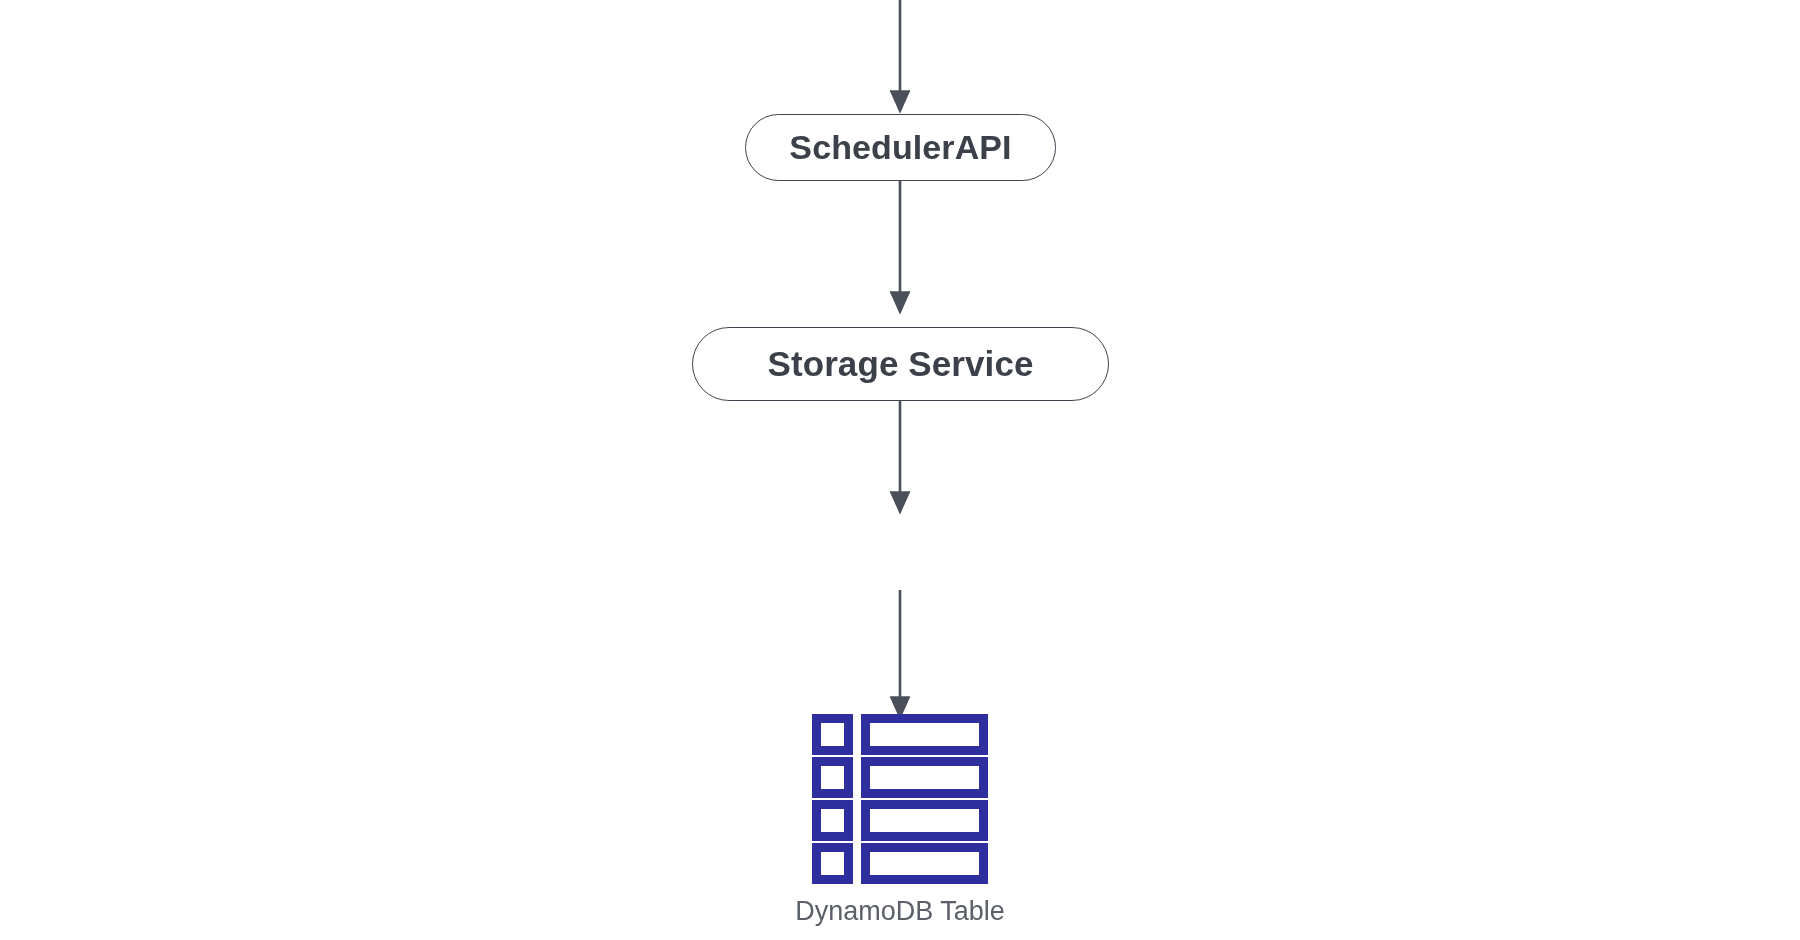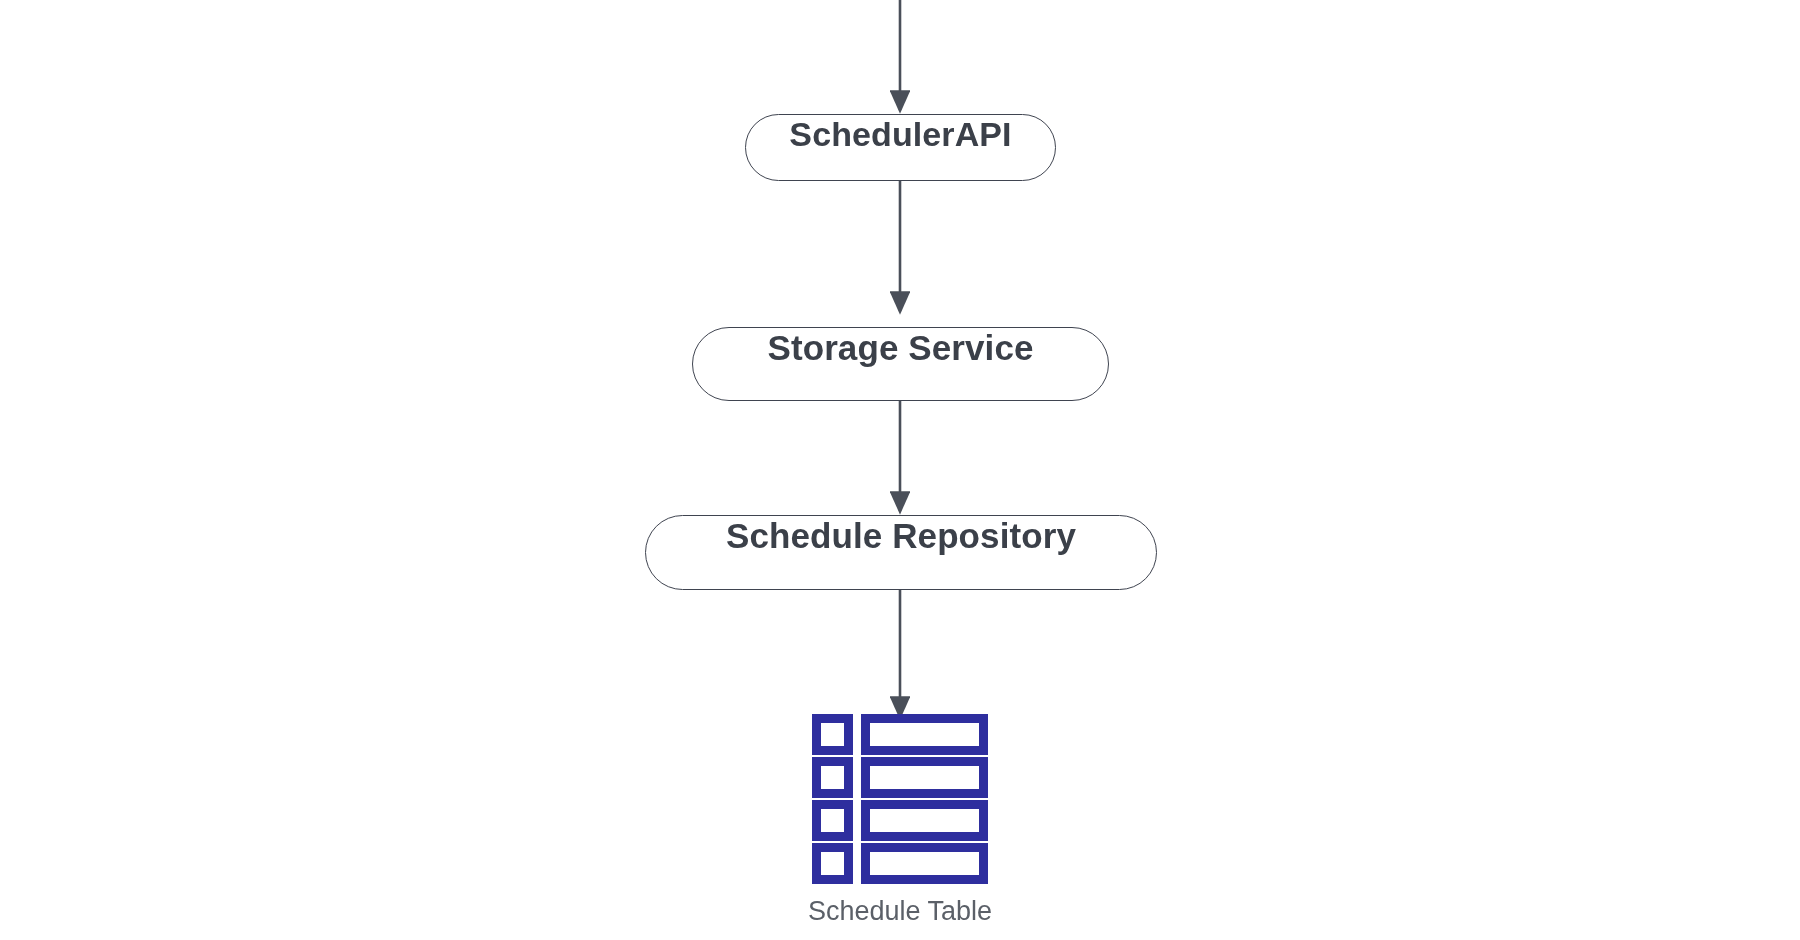--- a/index.html
+++ b/index.html
@@ -24,20 +24,21 @@
     left: 0;
     top: 0;
     width: 1800px;
     height: 940px;
     pointer-events: none;
   }
   .node {
     position: absolute;
     box-sizing: border-box;
     display: flex;
+    align-items: center;
     justify-content: center;
     background: #ffffff;
     border: 1.6px solid #3f4450;
     border-radius: 999px;
     color: #3b4049;
     font-weight: bold;
     letter-spacing: 0.1px;
     white-space: nowrap;
   }
   #node-scheduler-api {
@@ -129,39 +130,36 @@
   </svg>
 
   <div class="node" id="node-scheduler-api">
     <span>SchedulerAPI</span>
   </div>
 
   <div class="node" id="node-storage-service">
     <span>Storage Service</span>
   </div>
 
-  <div class="node" id="node-schedule-repository">
-    <span>Schedule Repository</span>
-  </div>
 
   <div id="node-dynamodb-table">
     <div class="dynamo-icon">
       <div class="dynamo-row">
         <div class="dynamo-cell-square"></div>
         <div class="dynamo-cell-bar"></div>
       </div>
       <div class="dynamo-row">
         <div class="dynamo-cell-square"></div>
         <div class="dynamo-cell-bar"></div>
       </div>
       <div class="dynamo-row">
         <div class="dynamo-cell-square"></div>
         <div class="dynamo-cell-bar"></div>
       </div>
       <div class="dynamo-row">
         <div class="dynamo-cell-square"></div>
         <div class="dynamo-cell-bar"></div>
       </div>
     </div>
-    <div id="dynamodb-caption">Schedule Table</div>
+    <div id="dynamodb-caption">DynamoDB Table</div>
   </div>
 
 </div>
 
 </body></html>

